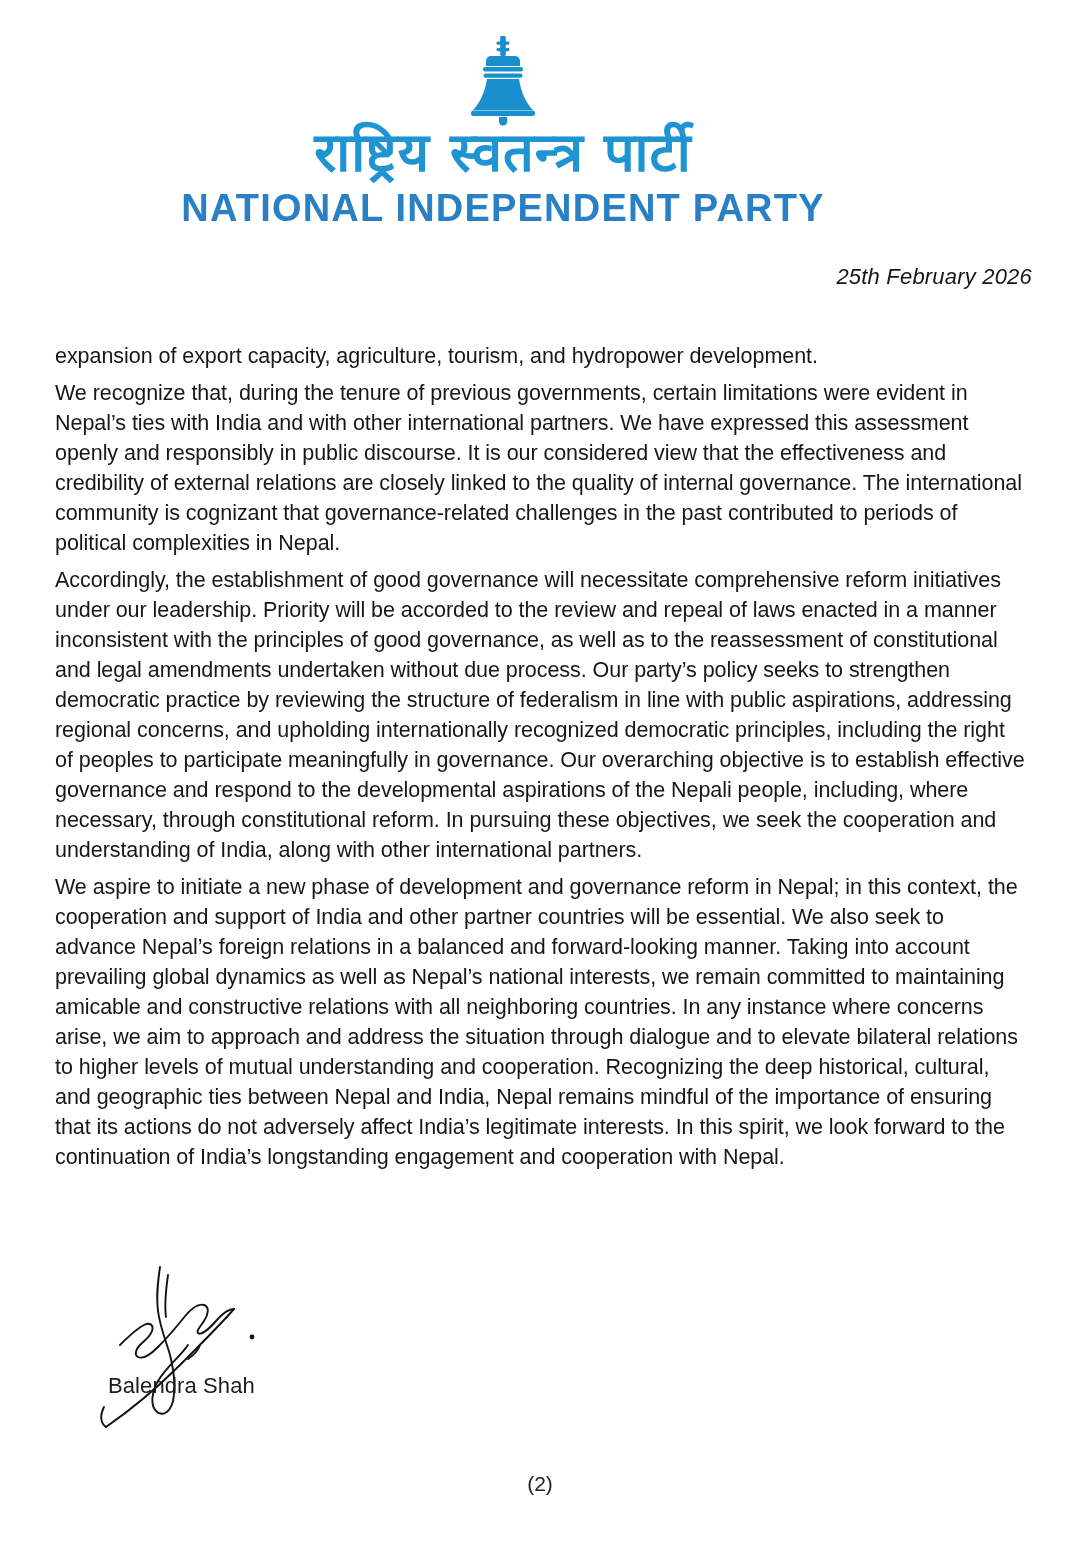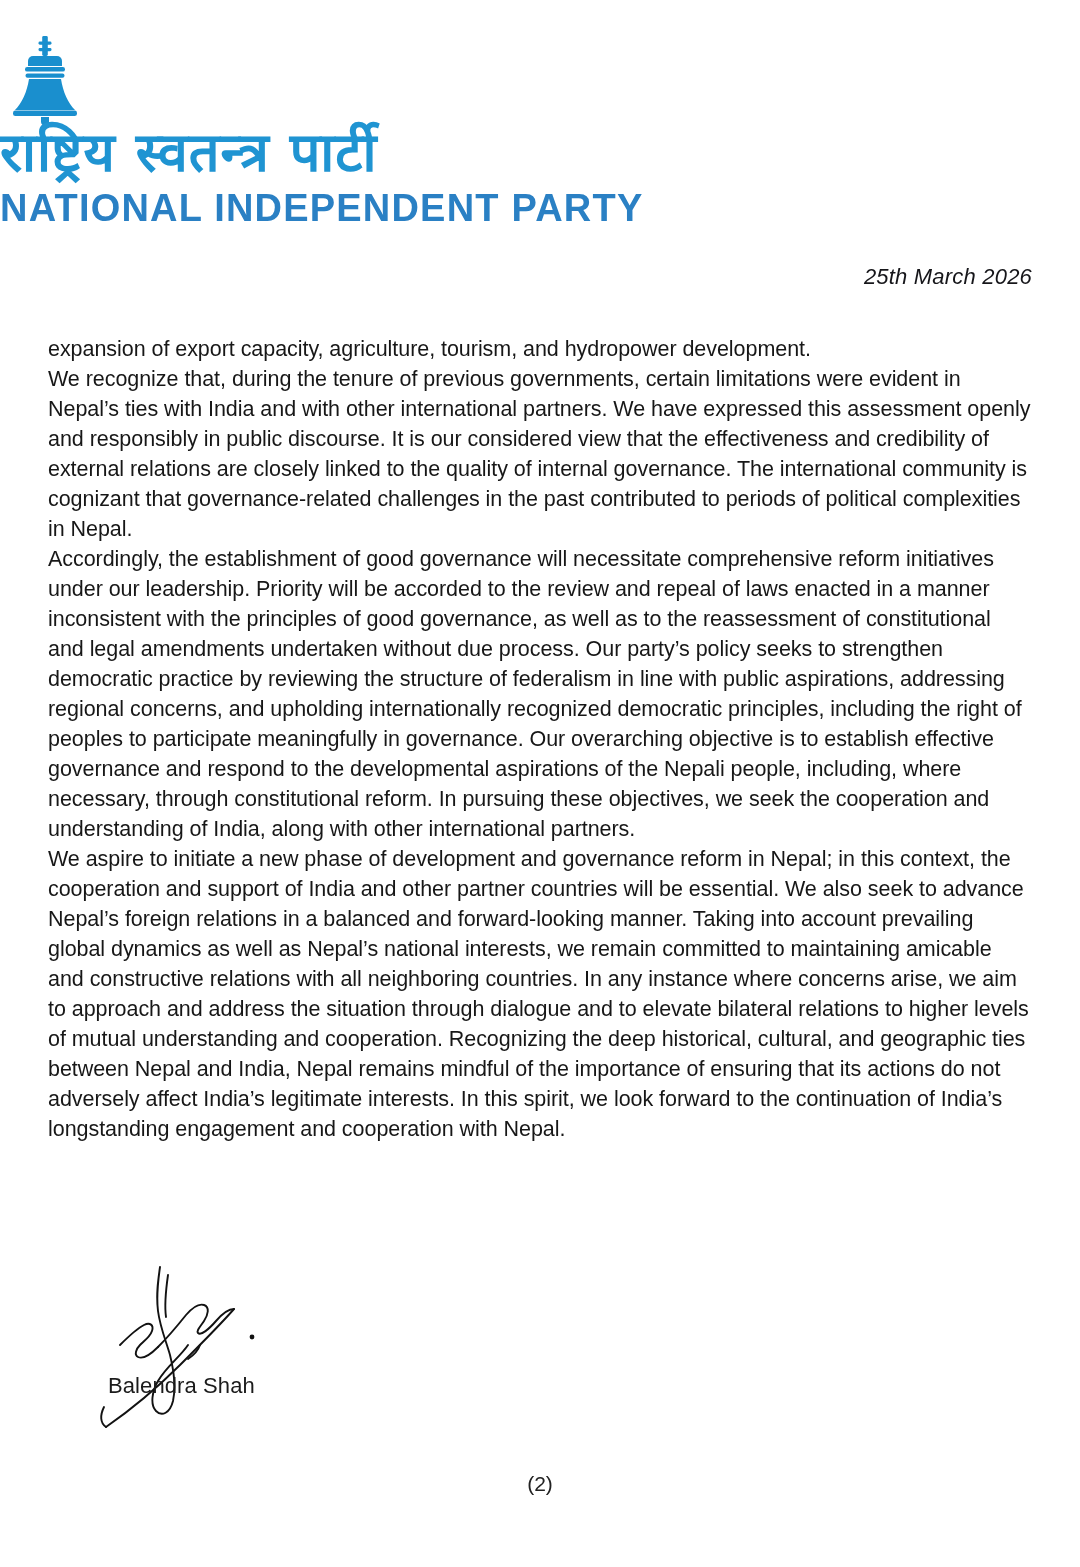--- a/index.html
+++ b/index.html
@@ -21,21 +21,22 @@
     inset: 0;
     background: #ffffff;
   }
 
   
   .letterhead {
     position: absolute;
     top: 34px;
     left: 0;
     width: 992px;
-    text-align: left;
+    text-align: center;
+    padding-left: 7px;
   }
 
   .bell-wrap {
     height: 92px;
     line-height: 0;
   }
   .bell-wrap svg { display: inline-block; }
 
   .party-name-np {
     margin-top: -4px;
@@ -74,21 +75,21 @@
     position: absolute;
     top: 334px;
     left: 48px;
     width: 984px;
     font-size: 21.5px;
     line-height: 30px;
     color: #171717;
     letter-spacing: -0.05px;
   }
   .body-text p {
-    margin: 0;
+    margin: 7px;
   }
 
   
   .sig-block {
     position: absolute;
     bottom: 0;
   }
   .sig-left  { left: 70px;  top: 1215px; width: 340px; height: 215px; }
   .sig-right { left: 705px; top: 1215px; width: 330px; height: 215px; }
 
@@ -139,21 +140,21 @@
           <path d="M41 83 h8 v4.5 a4 4 0 0 1 -8 0 z"></path>
         </g>
       </svg>
     </div>
 
     <div class="party-name-np">राष्ट्रिय स्वतन्त्र पार्टी</div>
 
     <div class="party-name-en">NATIONAL INDEPENDENT PARTY</div>
   </div>
 
-  <div class="date-line">25th March 2026</div>
+  <div class="date-line">25th February 2026</div>
 
   <div class="body-text">
     <p>expansion of export capacity, agriculture, tourism, and hydropower development.</p>
     <p>We recognize that, during the tenure of previous governments, certain limitations were evident in Nepal’s ties with India and with other international partners. We have expressed this assessment openly and responsibly in public discourse. It is our considered view that the effectiveness and credibility of external relations are closely linked to the quality of internal governance. The international community is cognizant that governance-related challenges in the past contributed to periods of political complexities in Nepal.</p>
     <p>Accordingly, the establishment of good governance will necessitate comprehensive reform initiatives under our leadership. Priority will be accorded to the review and repeal of laws enacted in a manner inconsistent with the principles of good governance, as well as to the reassessment of constitutional and legal amendments undertaken without due process. Our party’s policy seeks to strengthen democratic practice by reviewing the structure of federalism in line with public aspirations, addressing regional concerns, and upholding internationally recognized democratic principles, including the right of peoples to participate meaningfully in governance. Our overarching objective is to establish effective governance and respond to the developmental aspirations of the Nepali people, including, where necessary, through constitutional reform. In pursuing these objectives, we seek the cooperation and understanding of India, along with other international partners.</p>
     <p>We aspire to initiate a new phase of development and governance reform in Nepal; in this context, the cooperation and support of India and other partner countries will be essential. We also seek to advance Nepal’s foreign relations in a balanced and forward-looking manner. Taking into account prevailing global dynamics as well as Nepal’s national interests, we remain committed to maintaining amicable and constructive relations with all neighboring countries. In any instance where concerns arise, we aim to approach and address the situation through dialogue and to elevate bilateral relations to higher levels of mutual understanding and cooperation. Recognizing the deep historical, cultural, and geographic ties between Nepal and India, Nepal remains mindful of the importance of ensuring that its actions do not adversely affect India’s legitimate interests. In this spirit, we look forward to the continuation of India’s longstanding engagement and cooperation with Nepal.</p>
   </div>
 
   <div class="sig-block sig-left">
     <svg class="sig-art" viewBox="0 0 340 215" aria-hidden="true">

